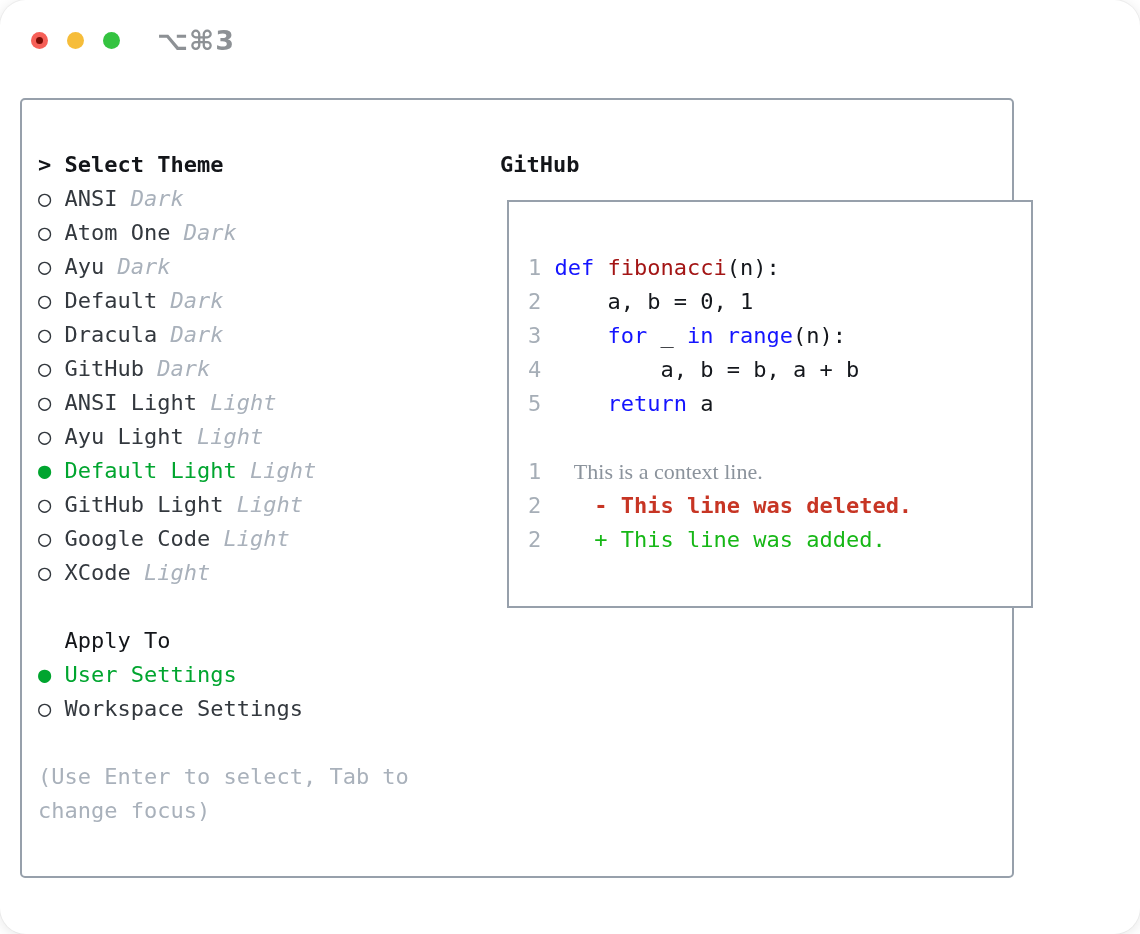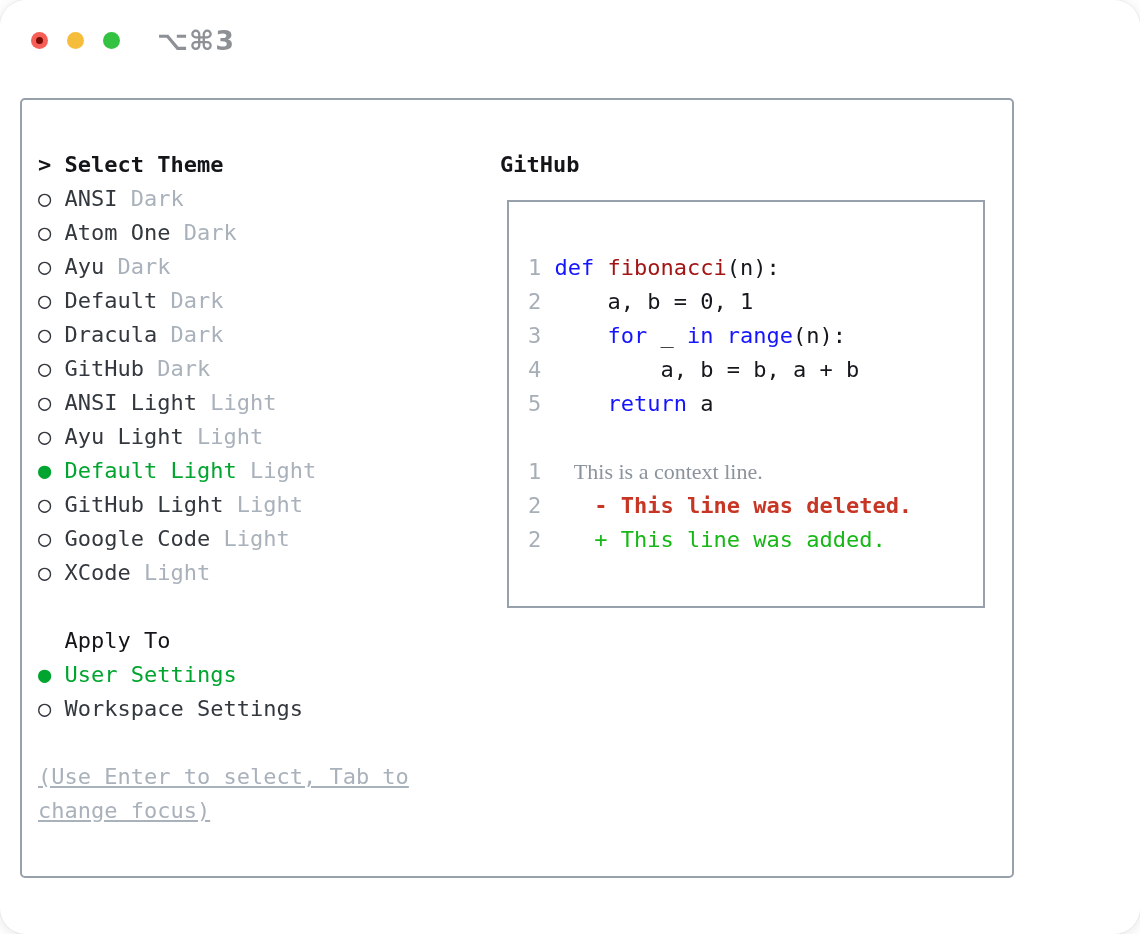--- a/index.html
+++ b/index.html
@@ -25,26 +25,26 @@
   .light.min{background:var(--light-yellow);}
   .light.max{background:var(--light-green);}
   .win-title{font-family:"DejaVu Sans","Liberation Sans",sans-serif;font-size:27px;font-weight:bold;color:var(--title-gray);margin-left:18px;letter-spacing:1px;}
   
   .main-box{position:absolute;left:20px;top:98px;width:990px;height:776px;border:2px solid var(--border);border-radius:5px;background:#fff;}
   
   .left-col{position:absolute;left:16px;top:48px;font-size:22px;line-height:34px;white-space:pre;color:var(--text-primary);}
   .row{height:34px;}
   .header-row{font-weight:bold;color:var(--text-heading);}
   .apply-header{color:var(--text-heading);}
-  .tag{color:var(--text-muted);}
+  .tag{color:var(--text-muted);font-style:italic;}
   .sel-text{color:var(--selected-green);}
-  .muted{color:var(--text-muted);text-decoration:underline;}
+  .muted{color:var(--text-muted);}
   
   .preview-label{position:absolute;left:478px;top:48px;font-size:22px;line-height:34px;font-weight:bold;color:var(--text-heading);white-space:pre;}
-  .preview-box{position:absolute;left:485px;top:100px;width:474px;height:404px;border:2px solid var(--border);background:#fff;}
+  .preview-box{position:absolute;left:485px;top:100px;width:474px;height:404px;border:2px solid var(--border);background:#fff;padding-left:48px;}
   .code{position:absolute;left:19px;top:49px;font-size:22px;line-height:34px;white-space:pre;color:var(--code-plain);}
   .code-line{height:34px;}
   .tok-num{color:var(--line-number);}
   .tok-kw{color:var(--keyword);}
   .tok-fn{color:var(--function-name);}
   .tok-plain{color:var(--code-plain);}
   .tok-ctx{color:var(--context);font-family:Liberation Serif, serif;}
   .tok-del{color:var(--deleted-red);font-weight:bold;}
   .tok-add{color:var(--added-green);}
 </style>

